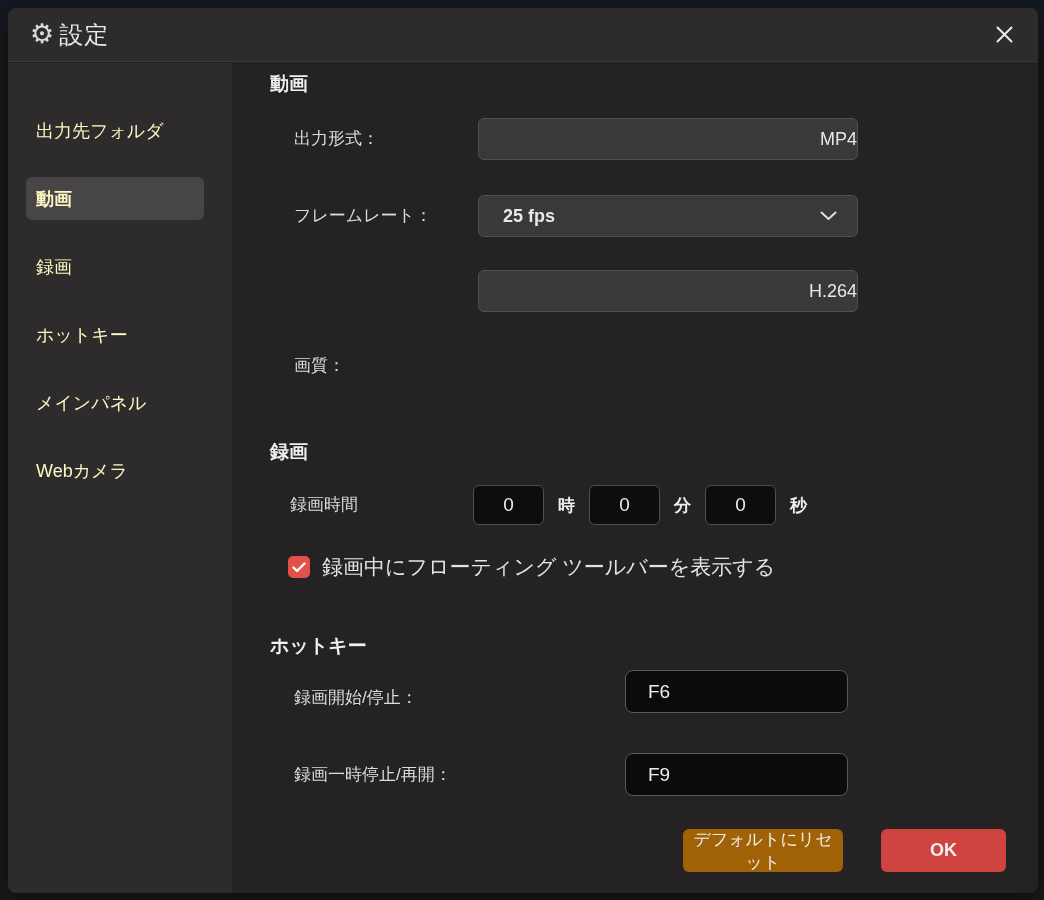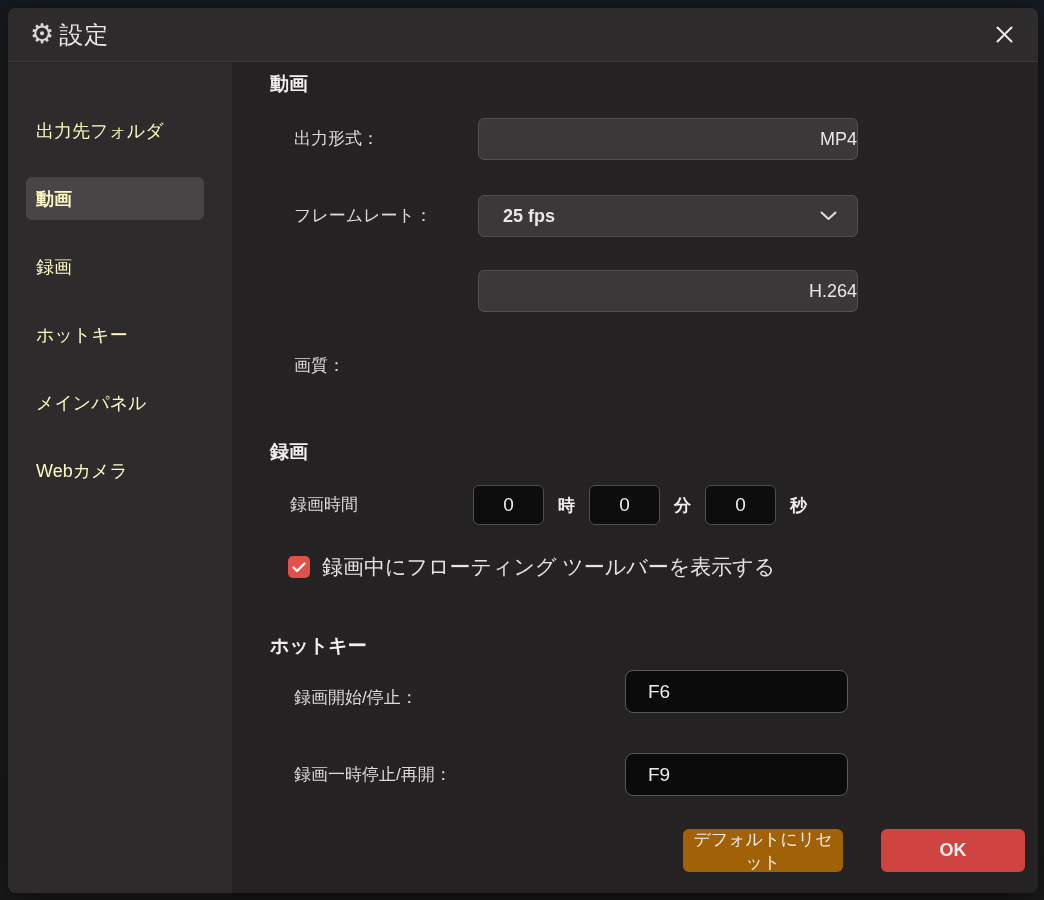--- a/index.html
+++ b/index.html
@@ -131,21 +131,21 @@
     border: none; border-radius: 6px;
     display: flex; align-items: center; justify-content: center;
     cursor: pointer;
     font-family: "Liberation Sans", "DejaVu Sans", sans-serif;
   }
   .btn-reset {
     left: 451px; width: 160px;
     background: #a16207; color: #efeded; font-size: 17px;
   }
   .btn-ok {
-    left: 649px; width: 144px;
+    left: 649px; width: 125px;
     background: var(--accent-red, #cf4341);
     color: #f4f0f0; font-size: 18px; font-weight: bold;
   }
 </style>
 </head>
 <body>
 
 <div class="window">
 
   <div class="titlebar">

